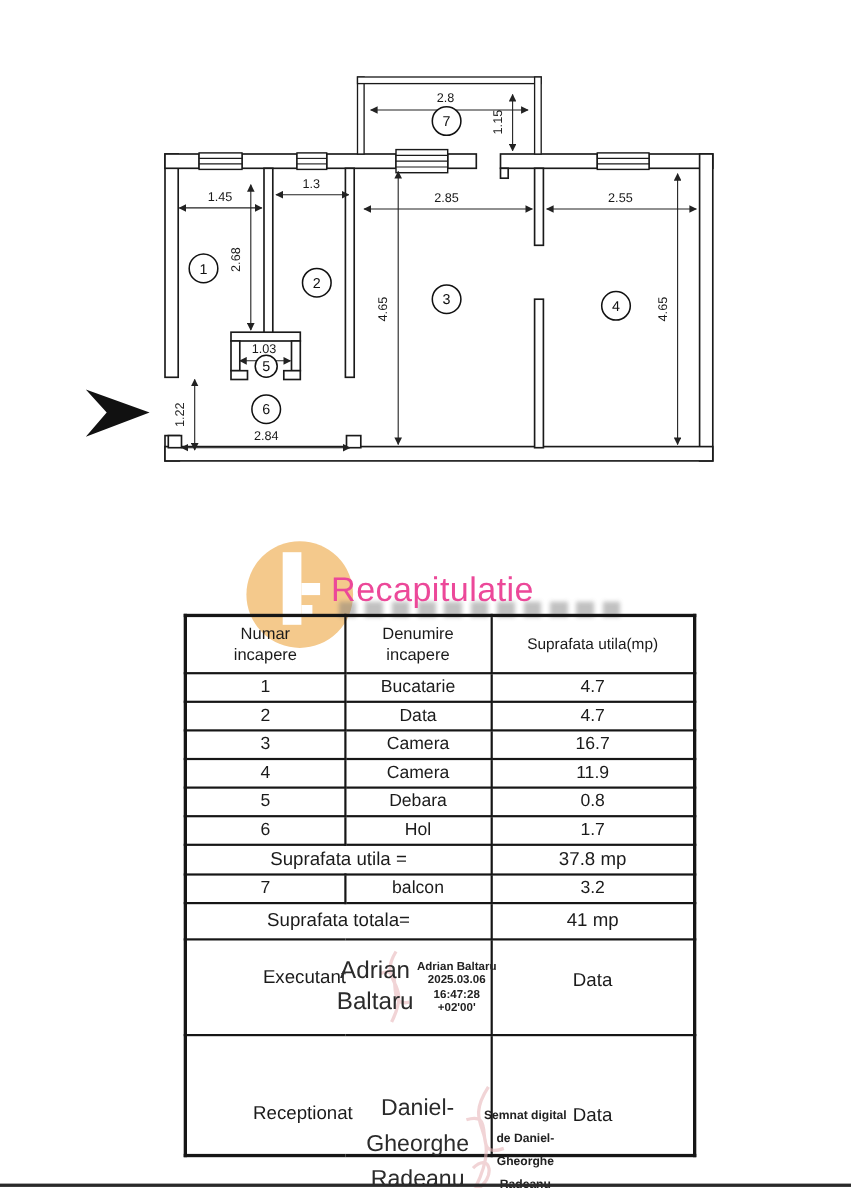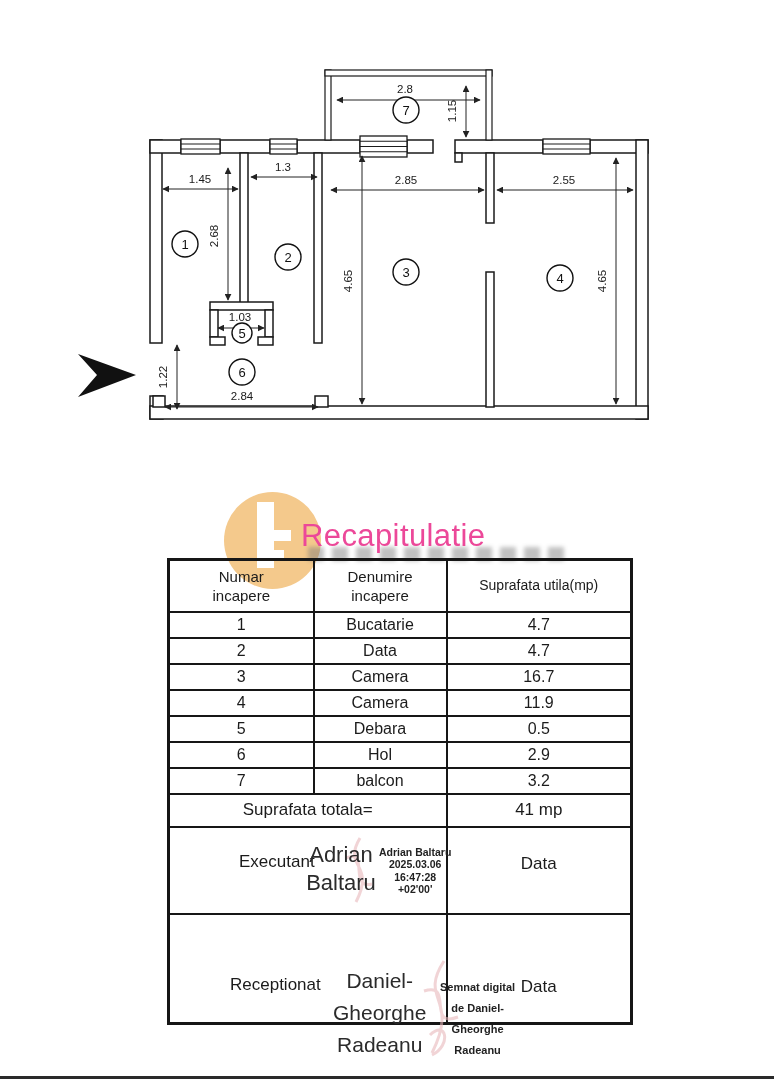--- a/index.html
+++ b/index.html
@@ -174,26 +174,30 @@
     <td>16.7</td>
   </tr>
   <tr style="height:26px">
     <td>4</td>
     <td>Camera</td>
     <td>11.9</td>
   </tr>
   <tr style="height:26px">
     <td>5</td>
     <td>Debara</td>
-    <td>0.5</td>
+    <td>0.8</td>
   </tr>
   <tr style="height:26px">
     <td>6</td>
     <td>Hol</td>
-    <td>2.9</td>
+    <td>1.7</td>
+  </tr>
+  <tr class="sum" style="height:27px">
+    <td colspan="2">Suprafata utila =</td>
+    <td>37.8 mp</td>
   </tr>
   <tr style="height:26px">
     <td>7</td>
     <td>balcon</td>
     <td>3.2</td>
   </tr>
   <tr class="sum" style="height:33px">
     <td colspan="2">Suprafata totala=</td>
     <td>41 mp</td>
   </tr>

